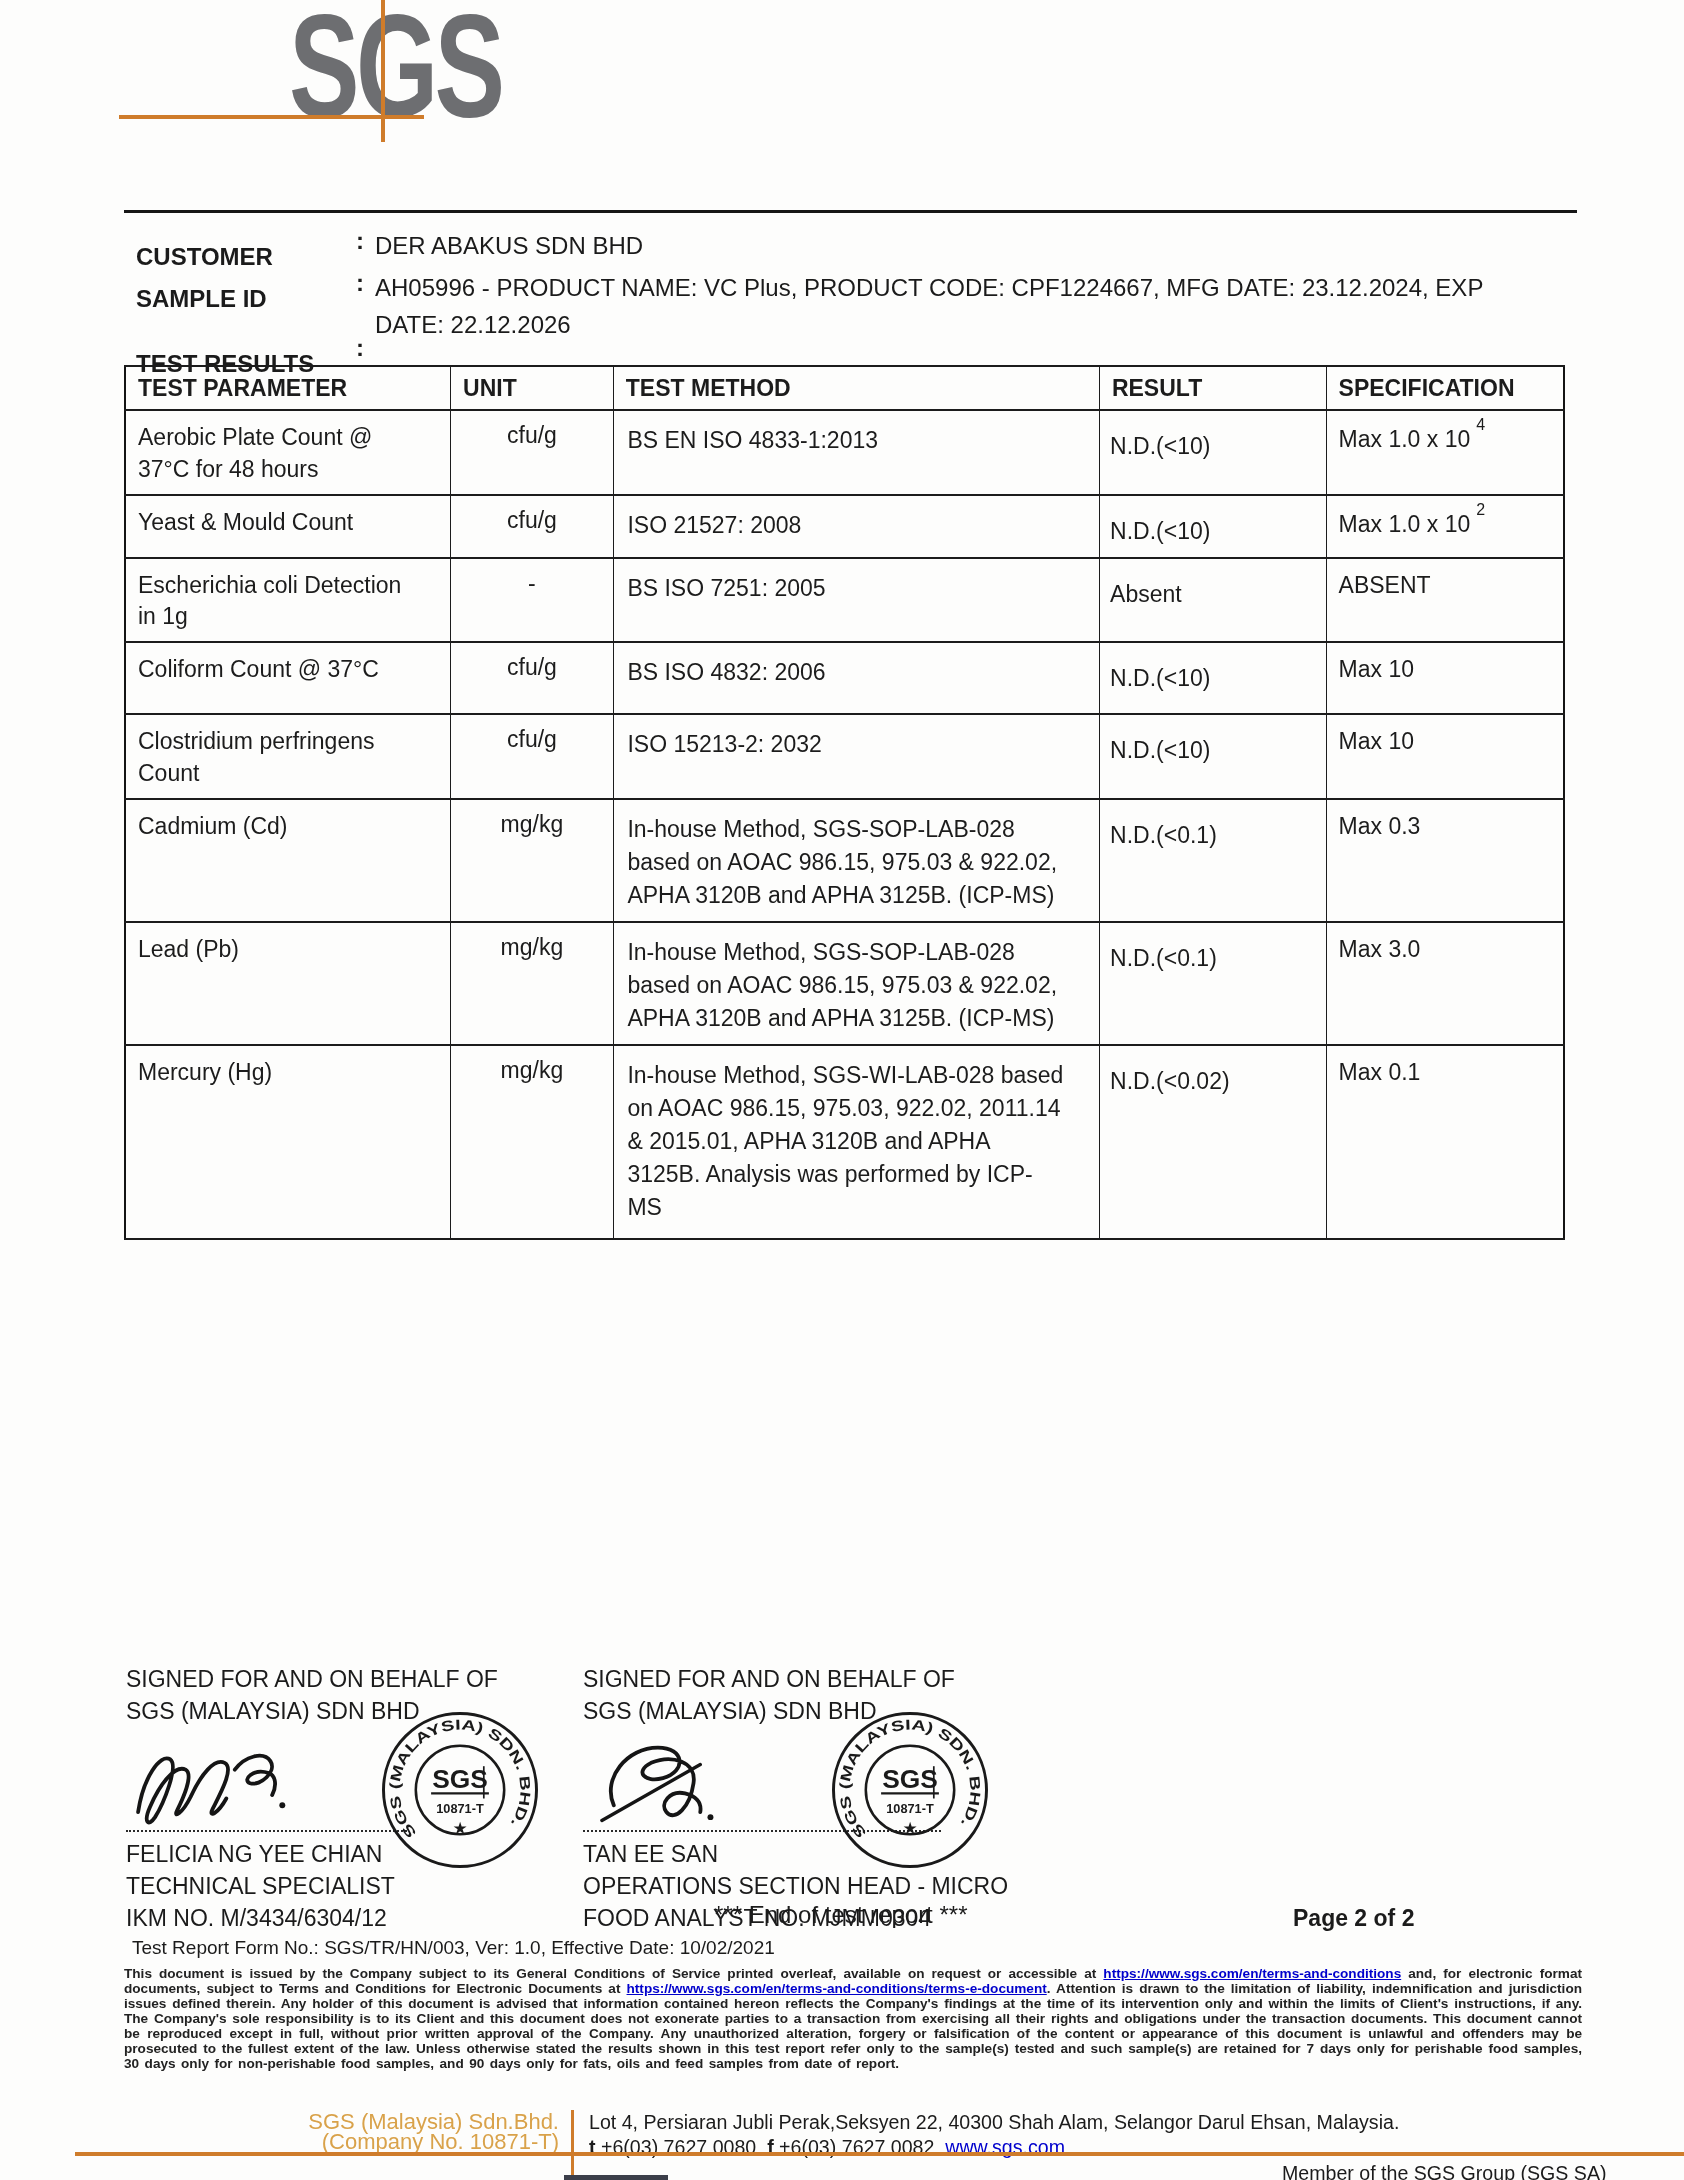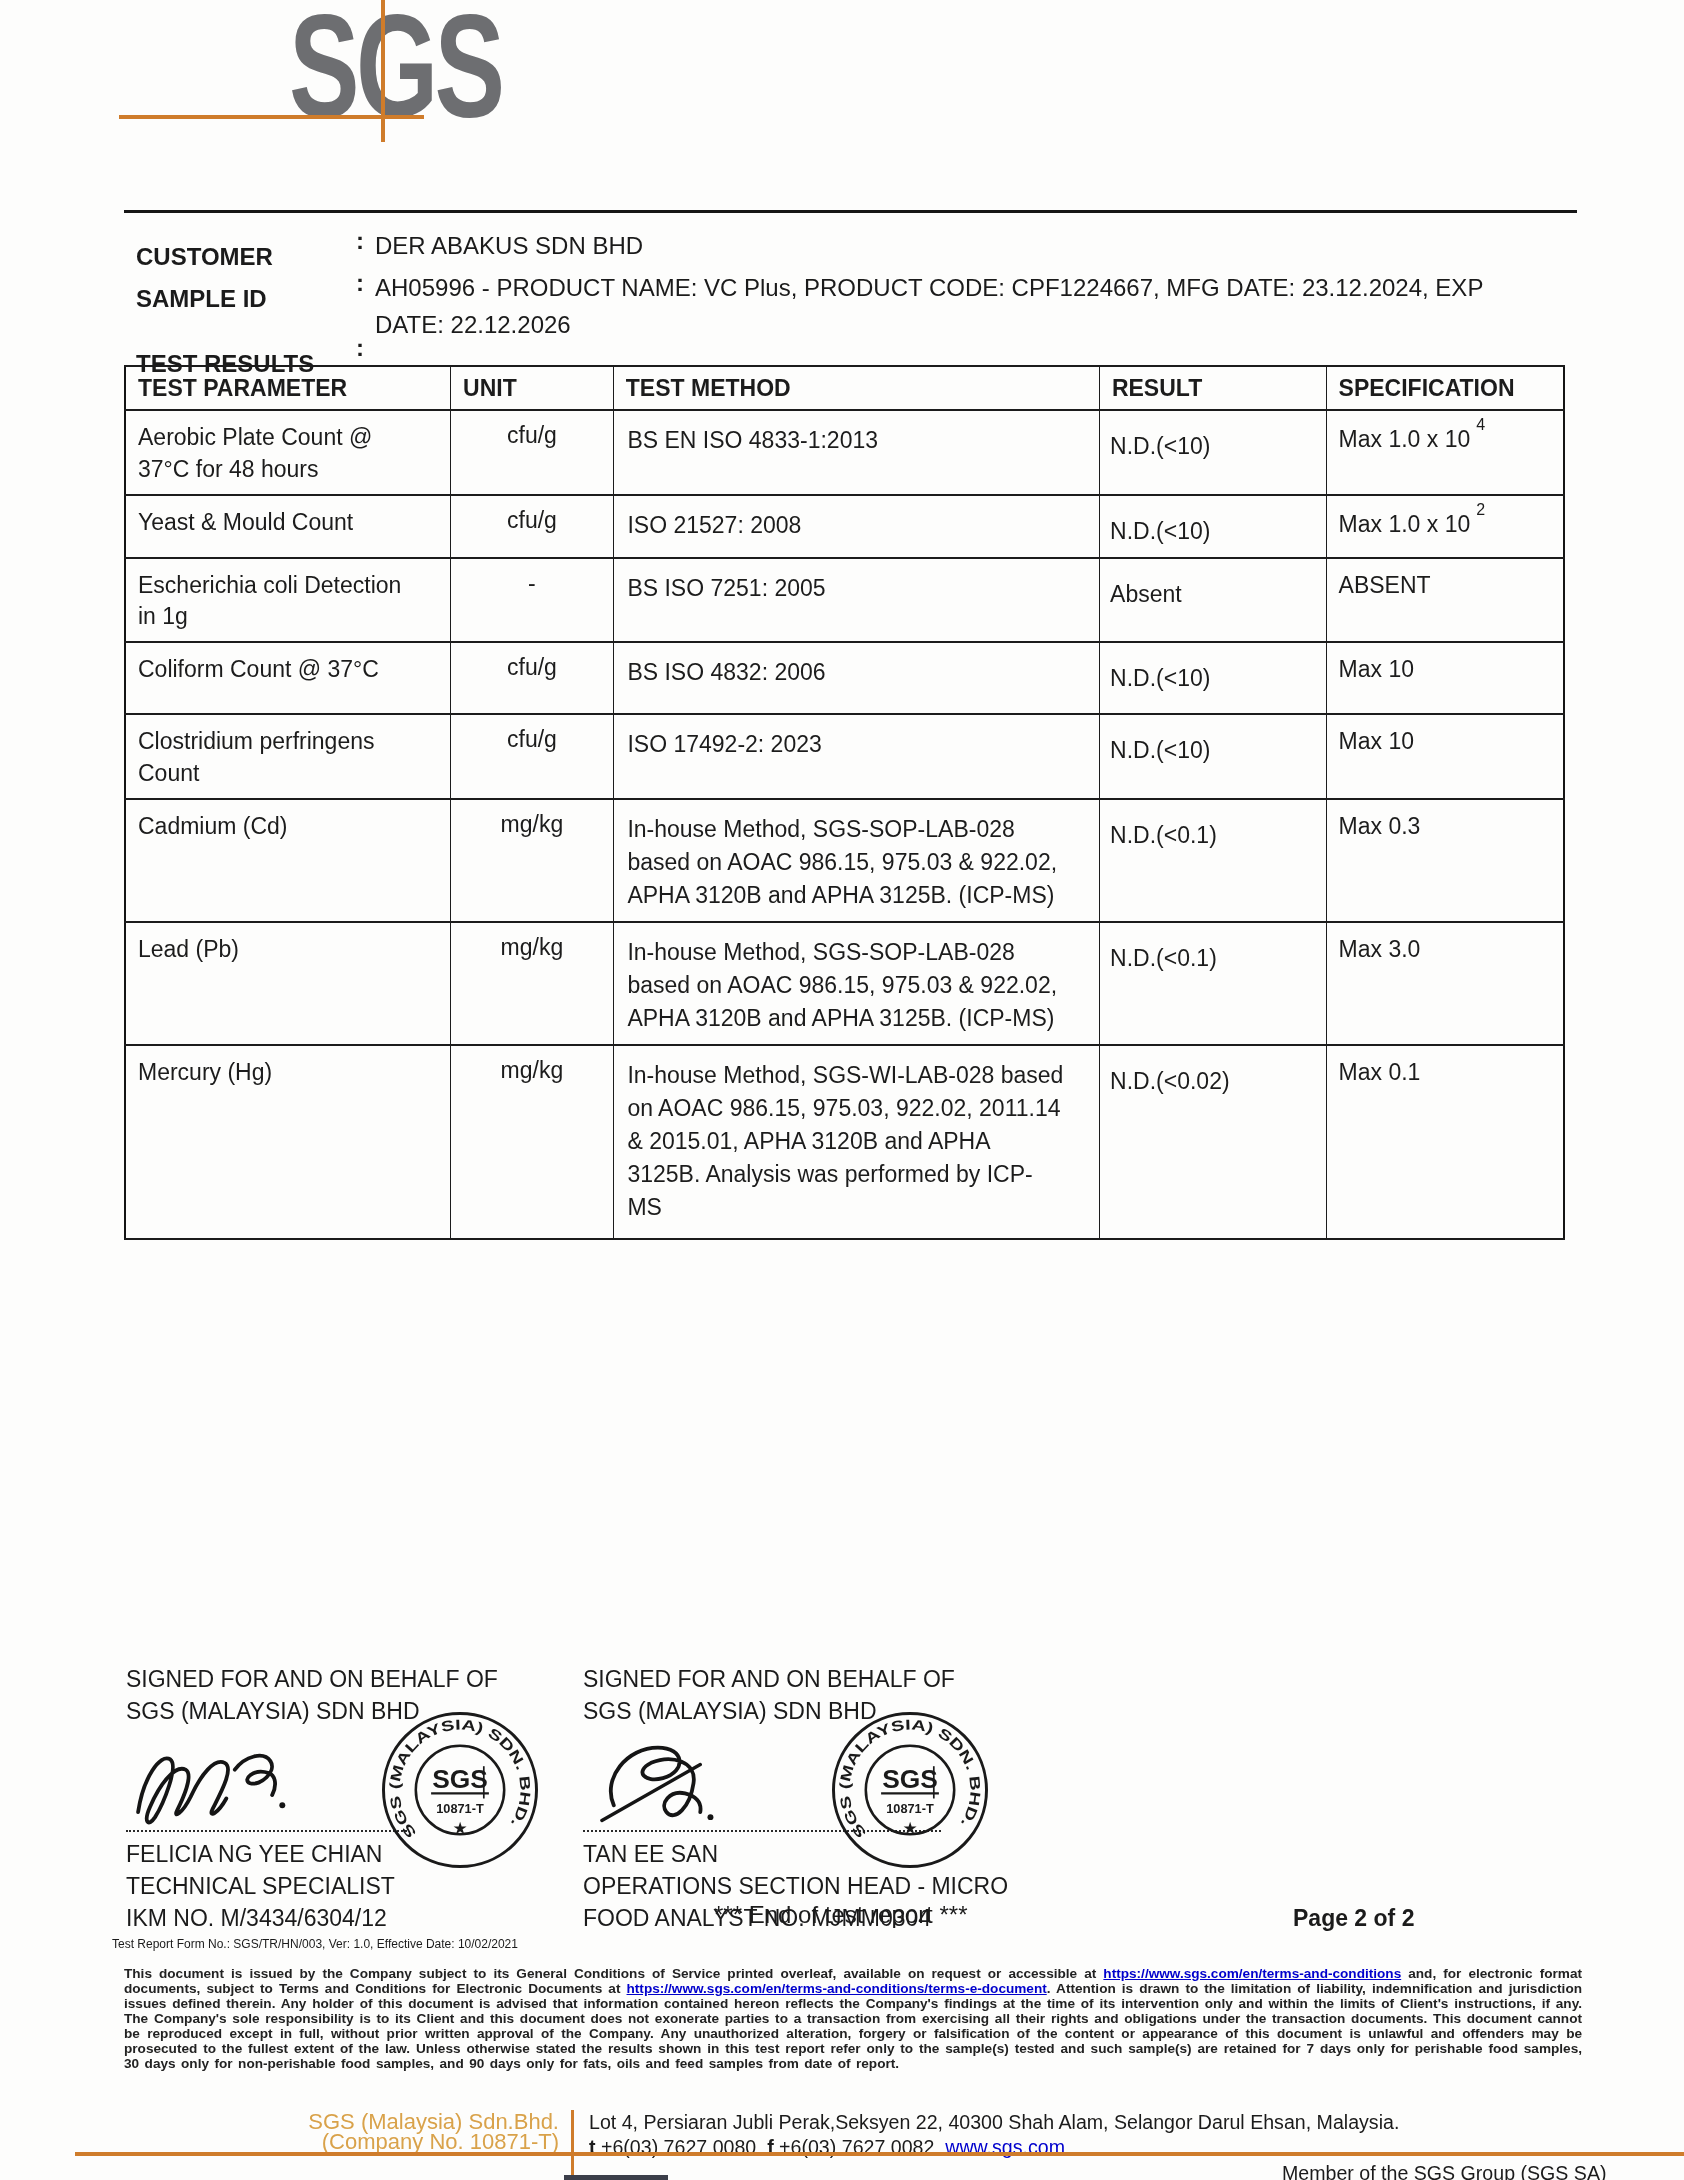--- a/index.html
+++ b/index.html
@@ -58,21 +58,21 @@
   .sig-script { position:relative; height:95px; margin-top:6.8px; }
   .dotline { border-bottom:2.6px dotted #2a2a2a; width:281px; margin:1.7px 0 5.1px; height:0; }
   .sig-right .dotline { width:358px; }
   .sig-name, .sig-title, .sig-extra { line-height:32px; }
 
   .stamp { position:absolute; width:170px; height:170px; }
   .stamp-left { left:375px; top:1705px; } .stamp-right { left:825px; top:1705px; }
 
   .end-note { position:absolute; left:714px; top:1901px; font-size:24px;text-align:center; }
   .page-label { position:absolute; left:1293px; top:1905px; font-size:23px; font-weight:bold; }
-  .form-note { position:absolute; left:112px; top:1937px; font-size:12px; }
+  .form-note { position:absolute; left:132px; top:1937px; font-size:19px; }
 
   
   .disclaimer { position:absolute; left:124px; top:1966px; width:1458px; font-size:13.6px; font-weight:bold;
                 line-height:15px; text-align:justify; color:#222; word-spacing:1.7px; }
   .disc-link { color:#0000cc; text-decoration:underline; }
 
   
   .footer-company { position:absolute; left:256px; top:2112px; width:303px; text-align:right;
                     color:#d9a24a; font-size:22px; line-height:20.4px; }
   .footer-vline { position:absolute; left:571px; top:2110px; width:3.4px; height:65px; background:#cf7c2b; }
@@ -146,21 +146,21 @@
         <tr>
       <td class="c-param">Coliform Count @ 37°C</td>
       <td class="c-unit">cfu/g</td>
       <td class="c-method">BS ISO 4832: 2006</td>
       <td class="c-result">N.D.(&lt;10)</td>
       <td class="c-spec">Max 10</td>
     </tr>
         <tr>
       <td class="c-param">Clostridium perfringens<br>Count</td>
       <td class="c-unit">cfu/g</td>
-      <td class="c-method">ISO 17492-2: 2023</td>
+      <td class="c-method">ISO 15213-2: 2032</td>
       <td class="c-result">N.D.(&lt;10)</td>
       <td class="c-spec">Max 10</td>
     </tr>
         <tr>
       <td class="c-param">Cadmium (Cd)</td>
       <td class="c-unit">mg/kg</td>
       <td class="c-method">In-house Method, SGS-SOP-LAB-028 based on AOAC 986.15, 975.03 &amp; 922.02, APHA 3120B and APHA 3125B. (ICP-MS)</td>
       <td class="c-result">N.D.(&lt;0.1)</td>
       <td class="c-spec">Max 0.3</td>
     </tr>

